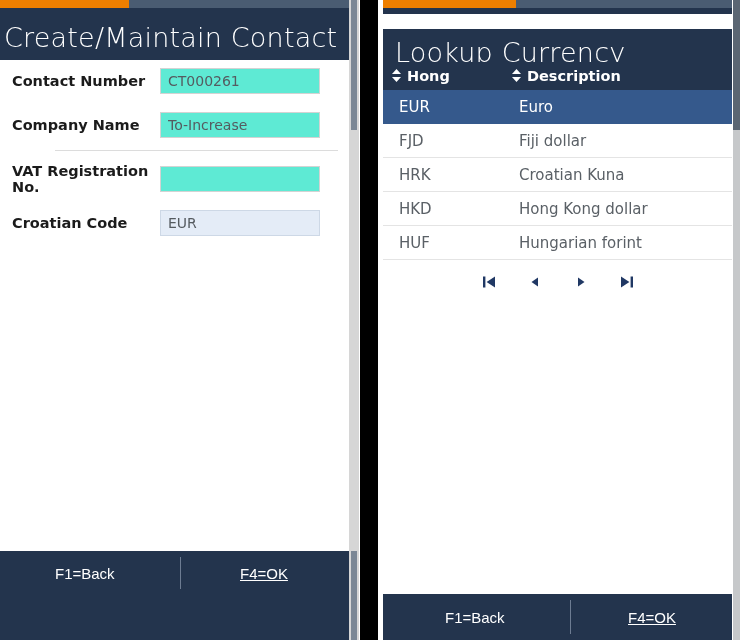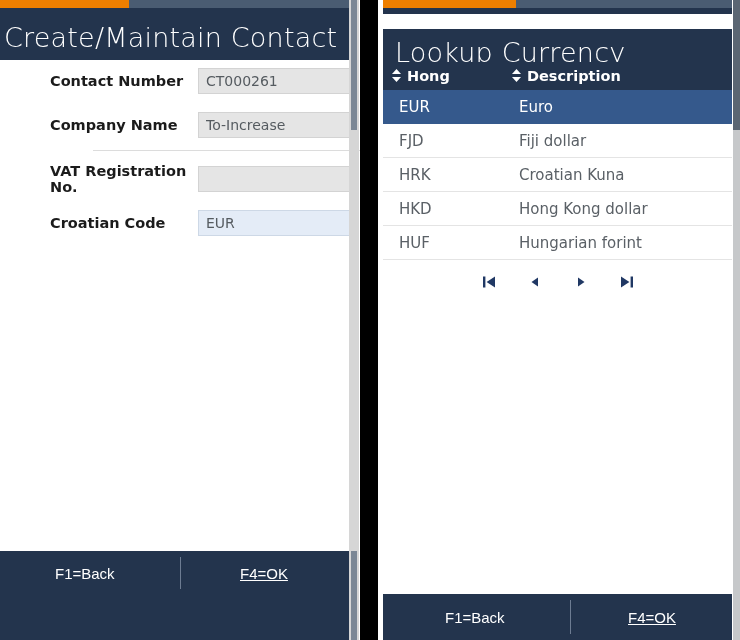--- a/index.html
+++ b/index.html
@@ -23,30 +23,30 @@
 
   
   .titlebar{position:absolute;left:0;background:#23344d;}
   .titlebar .title{
     color:#ffffff;font-size:27px;font-weight:300;
     letter-spacing:.2px;line-height:1;
     font-family:"DejaVu Sans", sans-serif;
   }
 
   
-  .form-area{position:absolute;left:0;top:60px;width:349px;background:#fff;margin-left:38px;}
+  .form-area{position:absolute;left:0;top:60px;width:349px;background:#fff;}
   .form-row{display:flex;align-items:center;height:26px;margin-bottom:18px;}
   .form-label{
     width:160px;padding-left:12px;box-sizing:border-box;
     font-size:14.5px;font-weight:bold;color:#1b1b1b;
     font-family:"DejaVu Sans", sans-serif;
   }
   .form-input{
     width:160px;height:26px;box-sizing:border-box;
-    border:1px solid #d3d3d3;background:#e5e5e5;
+    border:1px solid #d3d3d3;background:#5eead4;
     font-size:14px;color:#555b60;
     padding:0 7px;line-height:24px;
     font-family:"DejaVu Sans", sans-serif;
     outline:none;
   }
   .form-input.highlight{background:#e4ecf7;border-color:#cdd8e6;}
   .form-divider{
     position:absolute;left:55px;top:90px;width:283px;height:1px;background:#dcdcdc;
   }
 

